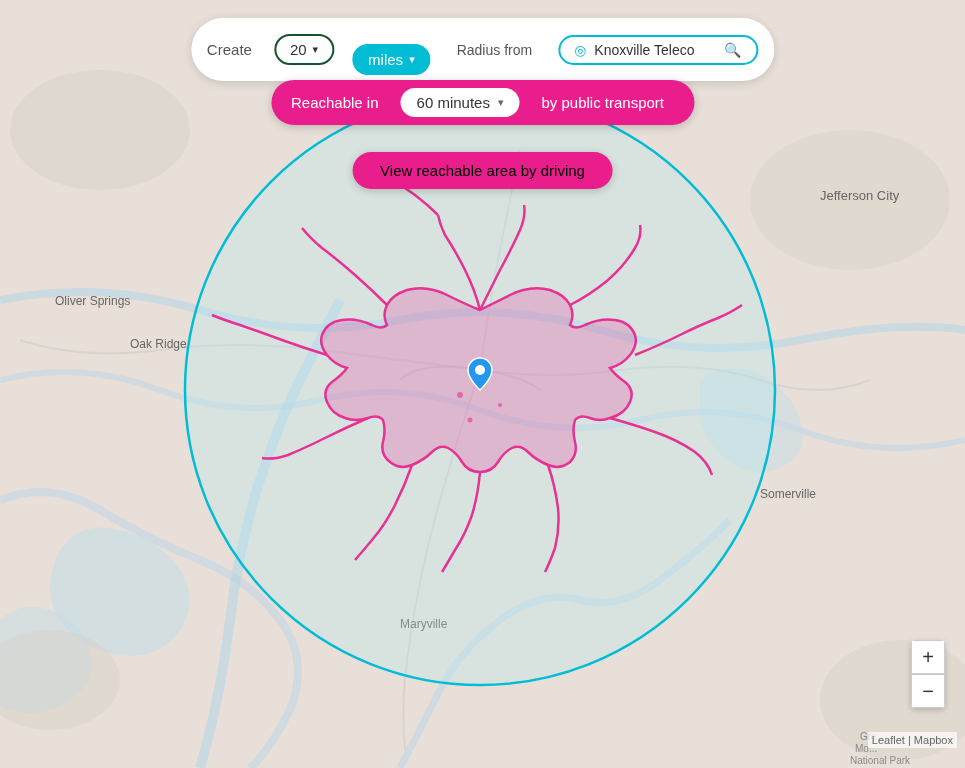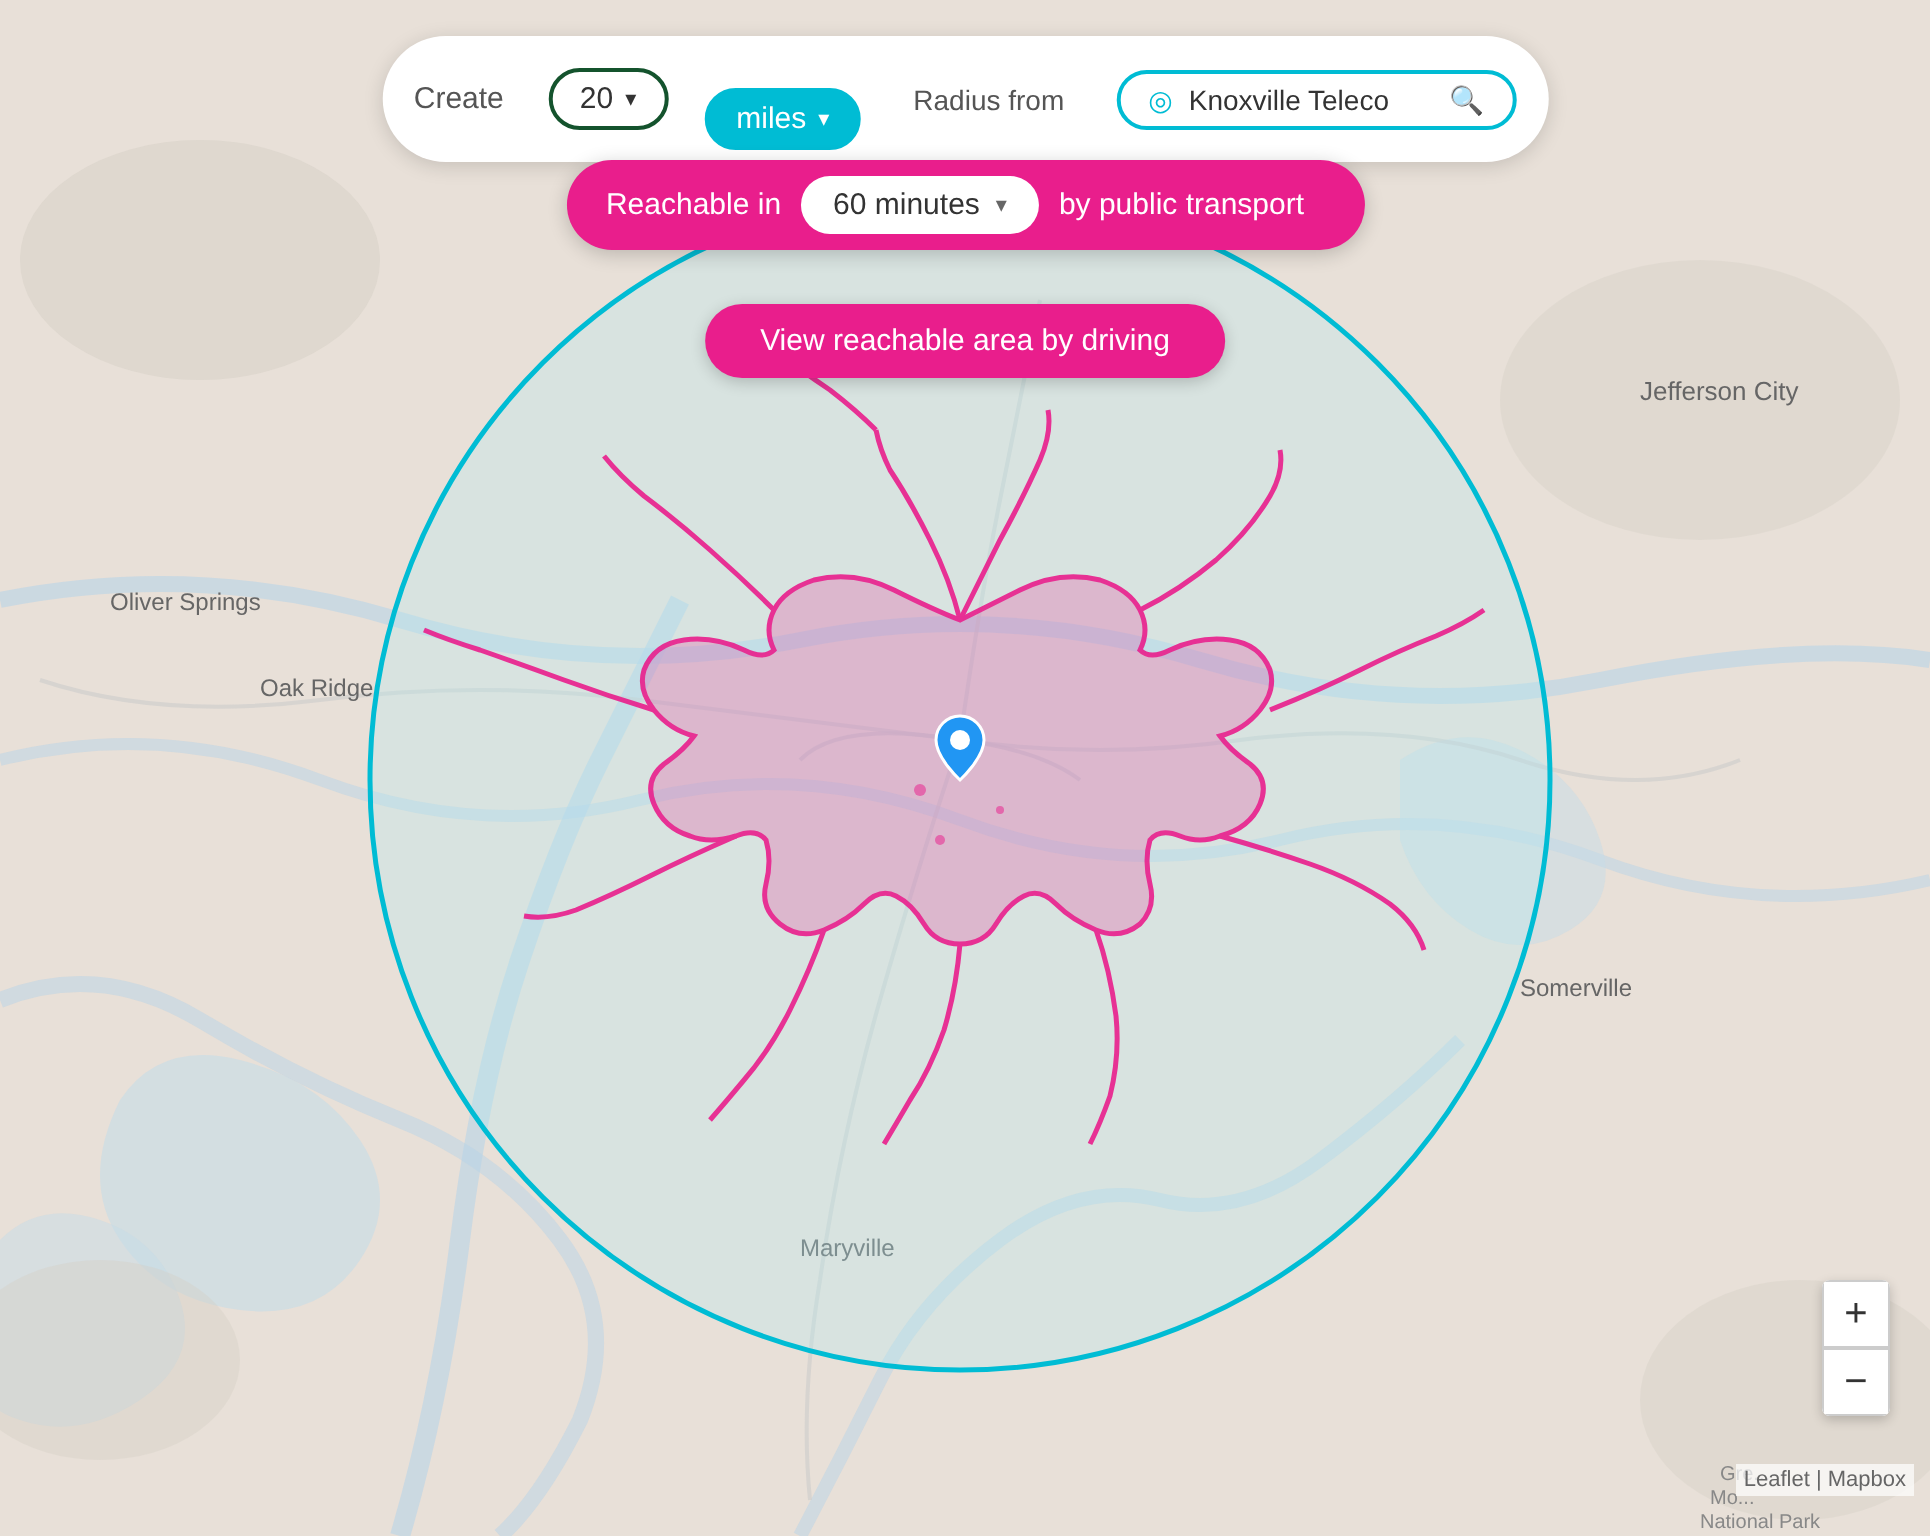--- a/index.html
+++ b/index.html
@@ -106,21 +106,21 @@
     }
 
     
     #reachable-bar {
       position: absolute;
       top: 80px;
       left: 50%;
       transform: translateX(-50%);
       display: flex;
       align-items: center;
-      gap: 0;
+      gap: 12px;
       pointer-events: all;
       background: #e91e8c;
       border-radius: 50px;
       padding: 8px 20px;
       box-shadow: 0 2px 10px rgba(0,0,0,0.2);
       white-space: nowrap;
     }
 
     .reachable-text {
       font-size: 15px;
@@ -142,21 +142,21 @@
       margin-right: 10px;
     }
 
     
     #view-reachable-btn {
       position: absolute;
       top: 152px;
       left: 50%;
       transform: translateX(-50%);
       background: #e91e8c;
-      color: #ffffff;
+      color: #000000;
       border: none;
       border-radius: 50px;
       padding: 10px 28px;
       font-size: 15px;
       cursor: pointer;
       pointer-events: all;
       box-shadow: 0 2px 8px rgba(0,0,0,0.2);
       white-space: nowrap;
     }
 

